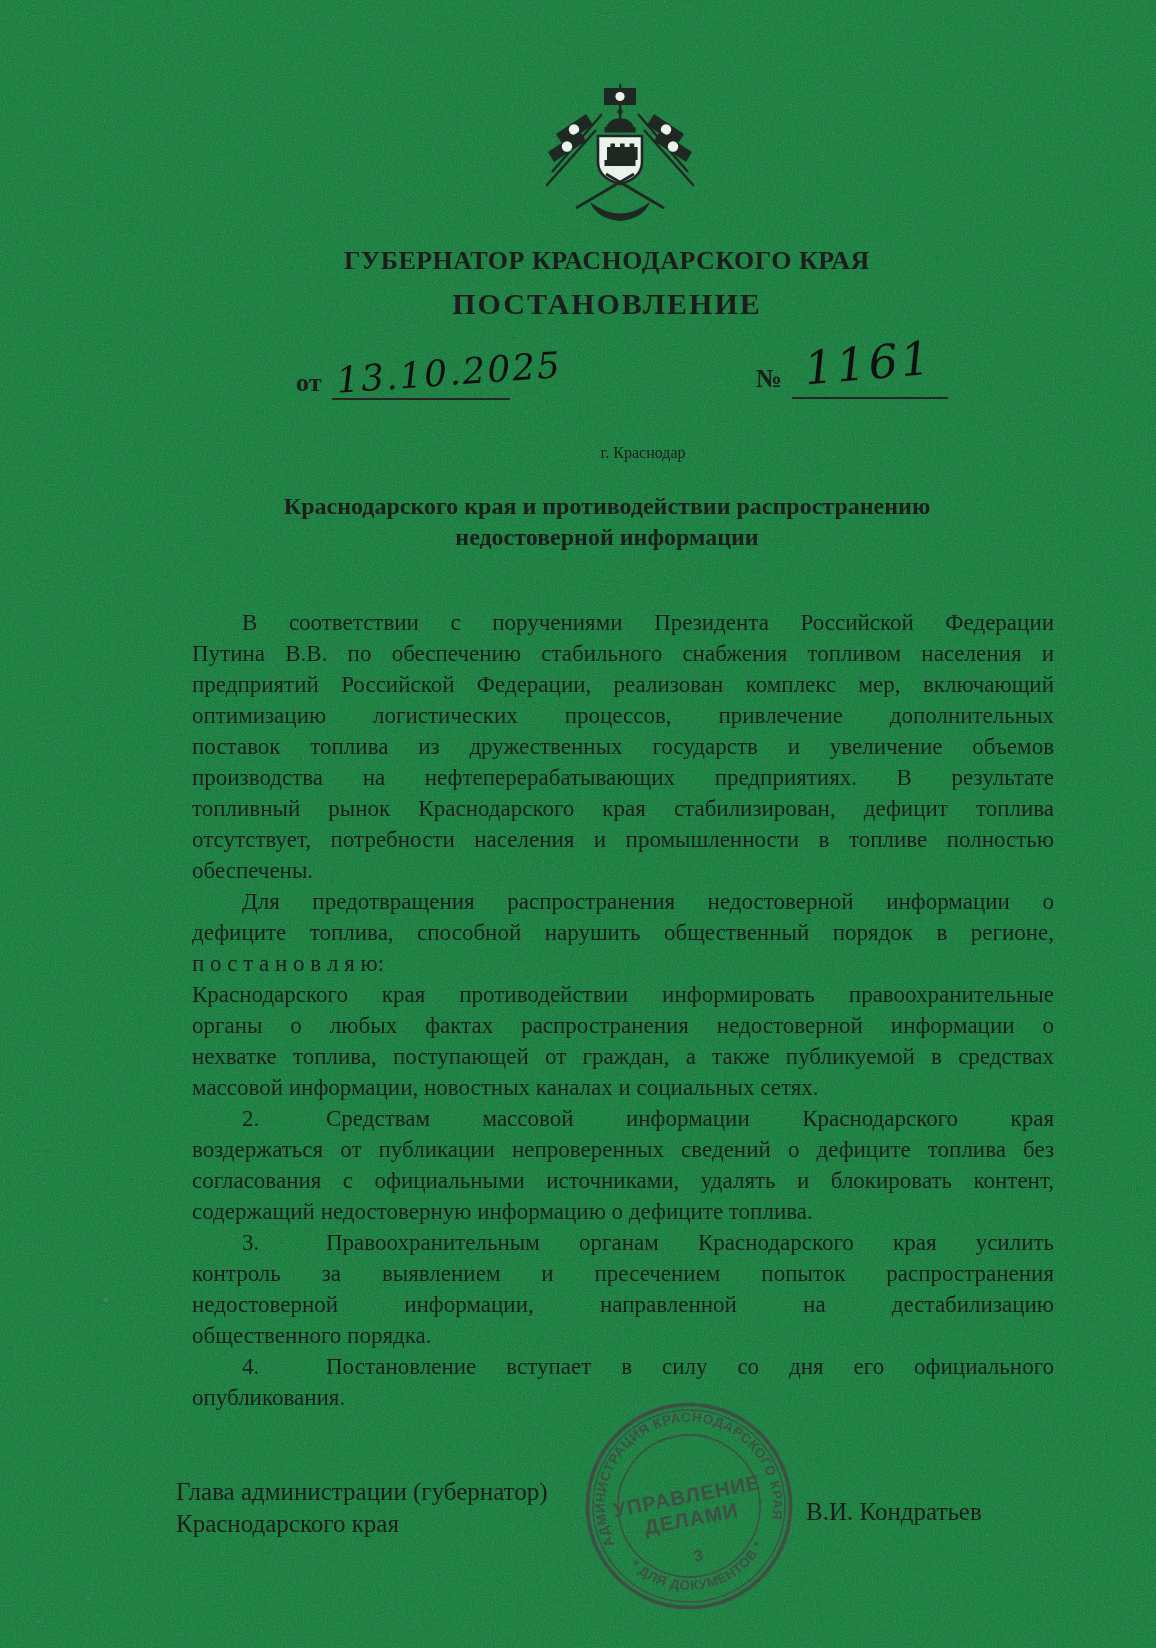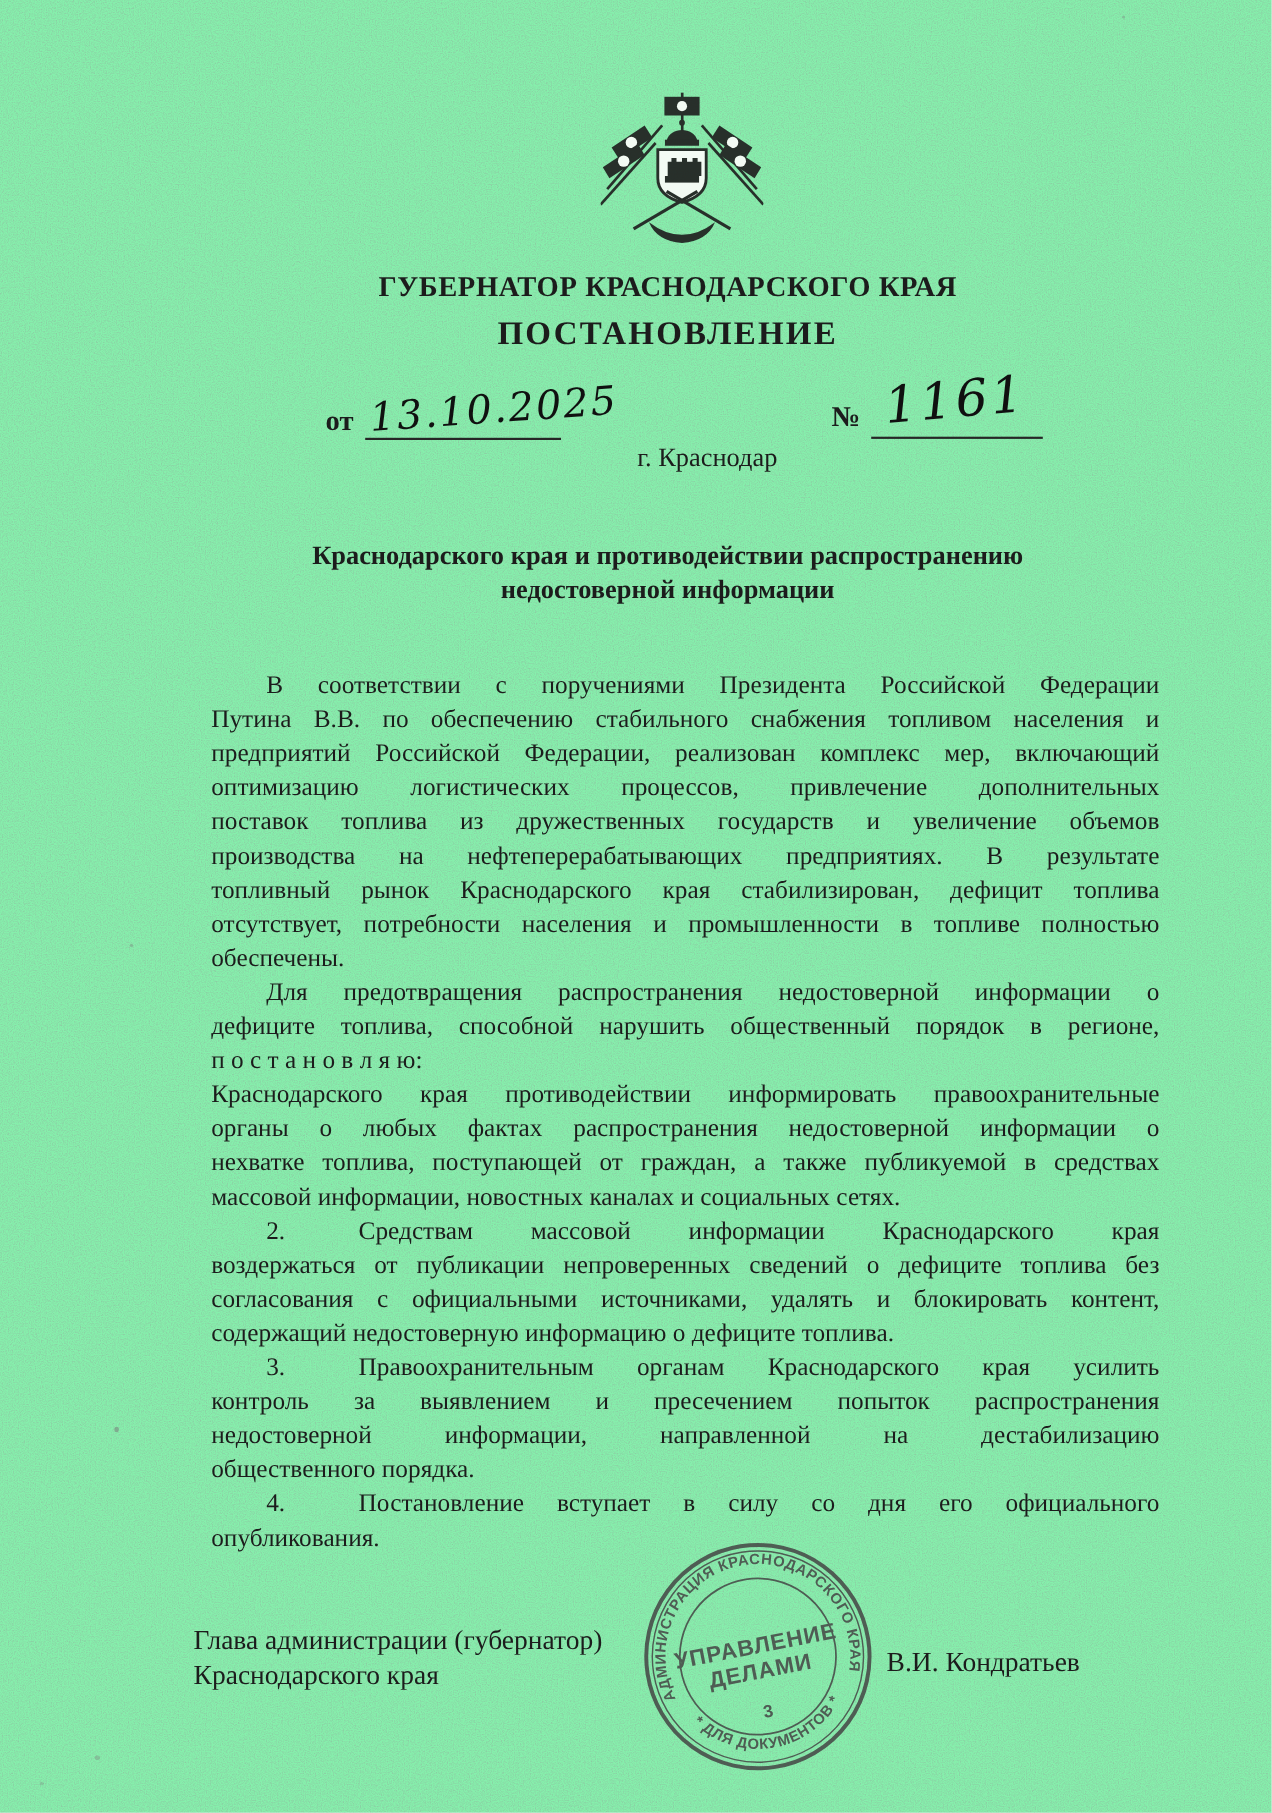--- a/index.html
+++ b/index.html
@@ -1,18 +1,18 @@
 <!DOCTYPE html>
 <html lang="ru"><head>
 <meta charset="utf-8">
 <style>
   html,body{margin:0;padding:0;background:#e8e8e8;}
   .page{
     position:relative; width:1156px; height:1648px;
-    background:#86efac; overflow:hidden;
+    background:#15803d; overflow:hidden;
     font-family:"Liberation Serif", serif; color:#1c1c1c;
   }
   .noise{position:absolute; left:0; top:0; opacity:.45; pointer-events:none;}
   .abs{position:absolute;}
   .center{text-align:center;}
   
   .authority{left:176px; top:246px; width:862px; font-weight:bold; font-size:26px; letter-spacing:.5px;}
   .doctype{left:176px; top:287px; width:862px; font-weight:bold; font-size:30px; letter-spacing:2px;}
   
   .fldlabel{font-weight:bold; font-size:26px;}
@@ -20,21 +20,21 @@
   .lbl-num{left:756px; top:364px;}
   .rule{border-bottom:2px solid #262626; height:0;}
   .rule-date{left:332px; top:398px; width:178px;}
   .rule-num{left:792px; top:397px; width:156px;}
   .hand{
     font-family:"DejaVu Serif", serif; font-style:italic; color:#101010;
     white-space:nowrap;
   }
   .hand-date{left:336px; top:352px; font-size:36px; letter-spacing:2px; transform:rotate(-4deg);}
   .hand-num{left:804px; top:336px; font-size:46px; letter-spacing:3px; transform:rotate(-5deg);}
-  .city{left:212px; top:404px; width:862px; font-size:24px;}
+  .city{left:212px; top:444px; width:862px; font-size:16px;}
   
   .subject{left:176px; top:491px; width:862px; font-weight:bold; font-size:24px;}
   .subject .tl{height:31px; line-height:31px;}
   
   .body{left:192px; top:607px; width:862px;}
   .ln{
     height:31px; line-height:31px; font-size:23px;
     text-align:justify; text-align-last:justify;
   }
   .ln.last{text-align-last:left;}

